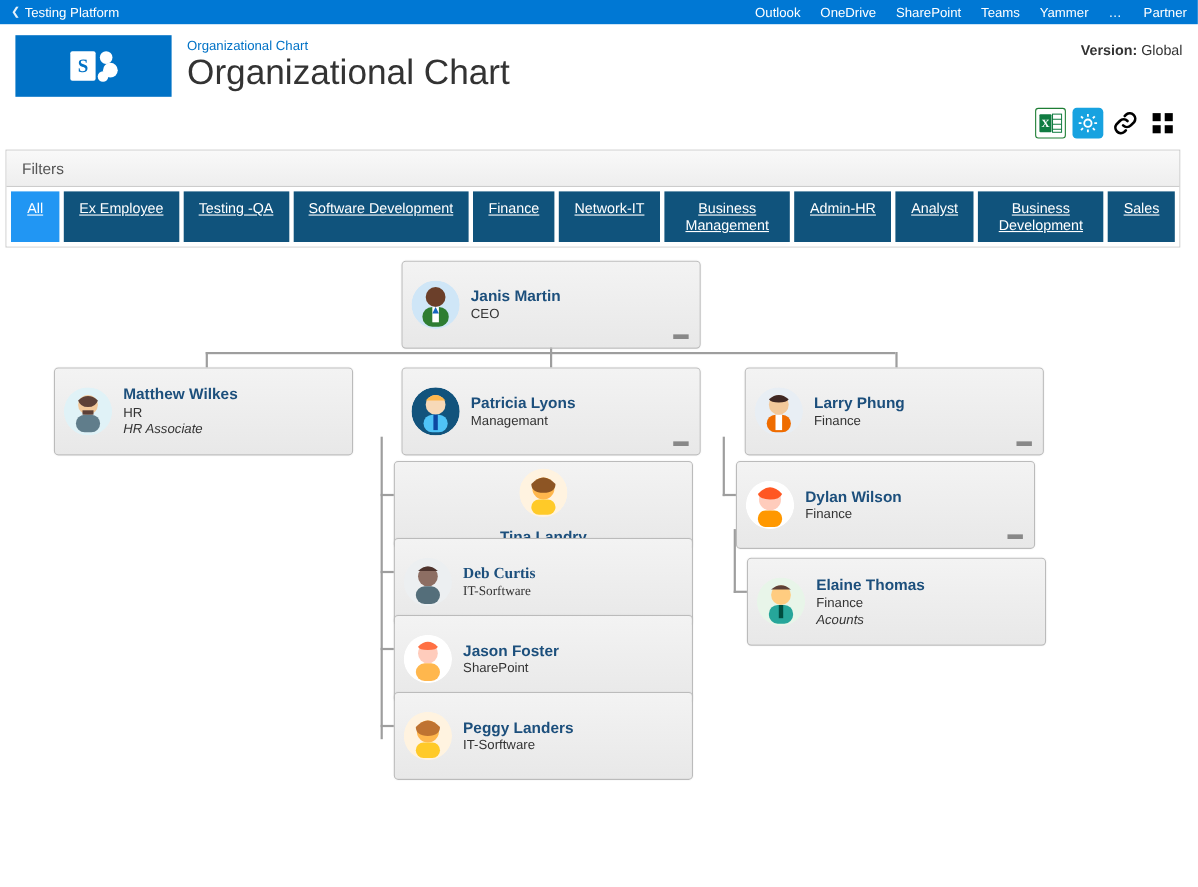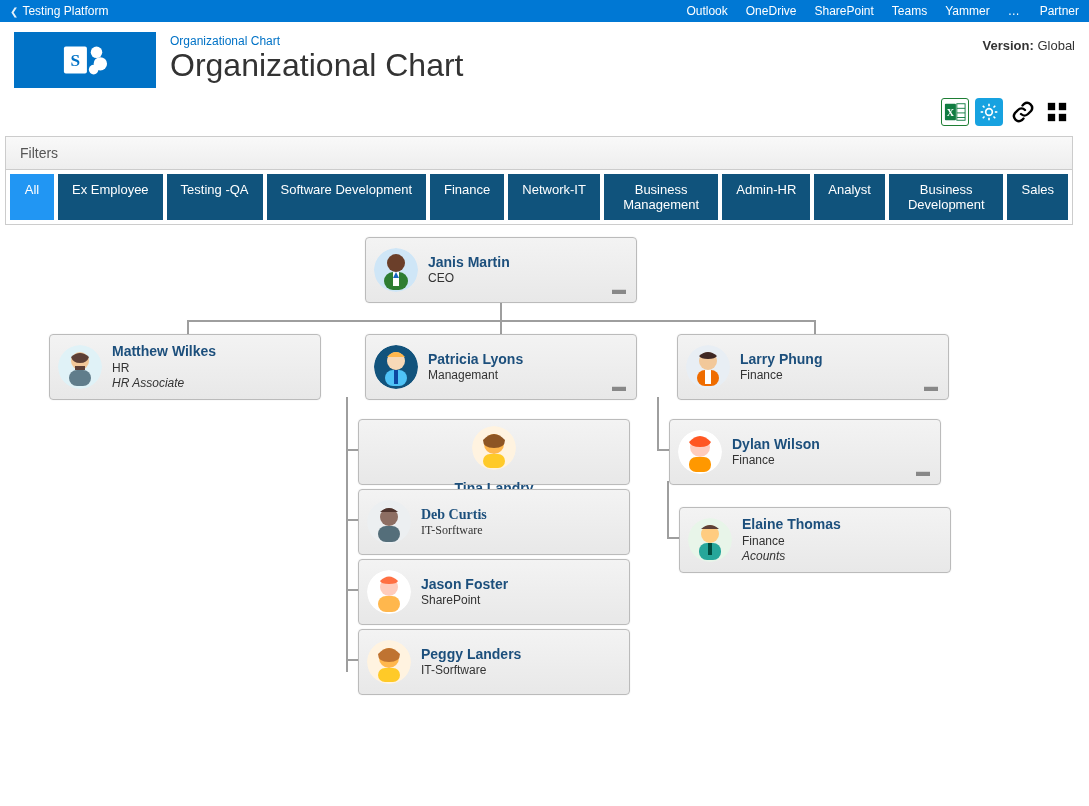--- a/index.html
+++ b/index.html
@@ -27,21 +27,21 @@
   
   .toolbar-icons { display: flex; justify-content: flex-end; gap: 6px; padding: 6px 18px 6px 0; align-items: center; }
   .tool-btn { width: 28px; height: 28px; display: inline-flex; align-items: center; justify-content: center; border-radius: 4px; cursor: pointer; }
   .tool-btn.excel { border: 1px solid #1e7e34; border-radius: 3px; }
   .tool-btn.gear { background: #17a2e0; border-radius: 4px; }
 
   
   .filters-panel { margin: 4px 16px 10px 5px; border: 1px solid #ccc; }
   .filters-label { padding: 8px 14px; color: #555; font-size: 14px; background: linear-gradient(#f9f9f9,#eee); border-bottom: 1px solid #ccc; }
   .filter-tabs { display: flex; gap: 4px; padding: 4px; background: #fff; }
-  .filter-tab { background: #10537c; color: #fff; font-size: 13px; padding: 8px 14px; cursor: pointer; flex: 0 0 auto; text-align: center; }
+  .filter-tab { background: #10537c; color: #fff; font-size: 13px; padding: 8px 14px; cursor: pointer; flex: 0 0 auto; text-align: center; text-decoration: underline; }
   .filter-tab.all { background: #2196f3; width: 44px; }
   .filter-tab.wide { flex: 1; }
 
   
   .chart-area { position: relative; height: 560px; margin: 0 16px; }
 
   
   .line { position: absolute; background: #9e9e9e; }
   
   .l-v1 { left: 484px; top: 63px; width: 2px; height: 22px; }
@@ -60,21 +60,21 @@
   .l-h3d { left: 330px; top: 424px; width: 12px; height: 2px; }
 
   
   .l-v4 { left: 641px; top: 162px; width: 2px; height: 54px; }
   .l-h4 { left: 641px; top: 214px; width: 12px; height: 2px; }
   
   .l-v5 { left: 651px; top: 246px; width: 2px; height: 58px; }
   .l-h5 { left: 651px; top: 302px; width: 12px; height: 2px; }
 
   
-  .card { position: absolute; width: 272px; height: 66px; background: linear-gradient(#f3f3f3,#e8e8e8); border: 1px solid #bbb; border-radius: 4px; display: flex; align-items: center; padding: 6px 8px; gap: 10px; box-shadow: 0 0 0 1px rgba(0,0,0,0.02); }
+  .card { position: absolute; width: 272px; height: 80px; background: linear-gradient(#f3f3f3,#e8e8e8); border: 1px solid #bbb; border-radius: 4px; display: flex; align-items: center; padding: 6px 8px; gap: 10px; box-shadow: 0 0 0 1px rgba(0,0,0,0.02); }
   .card .avatar { width: 44px; height: 44px; border-radius: 50%; flex: 0 0 44px; display: flex; align-items: center; justify-content: center; overflow: hidden; }
   .card .info { flex: 1; line-height: 1.25; }
   .card .name { color: #1c4f7c; font-weight: 700; font-size: 14px; }
   .card .dept { color: #333; font-size: 12px; }
   .card .role { color: #333; font-size: 12px; font-style: italic; }
   .card .collapse-mark { position: absolute; right: 10px; bottom: 6px; color: #888; font-weight: 900; font-size: 14px; line-height: 1; cursor: pointer; }
 
   
   .c-ceo { left: 349px; top: 2px; }
   .c-l2a { left: 33px;  top: 99px; }

